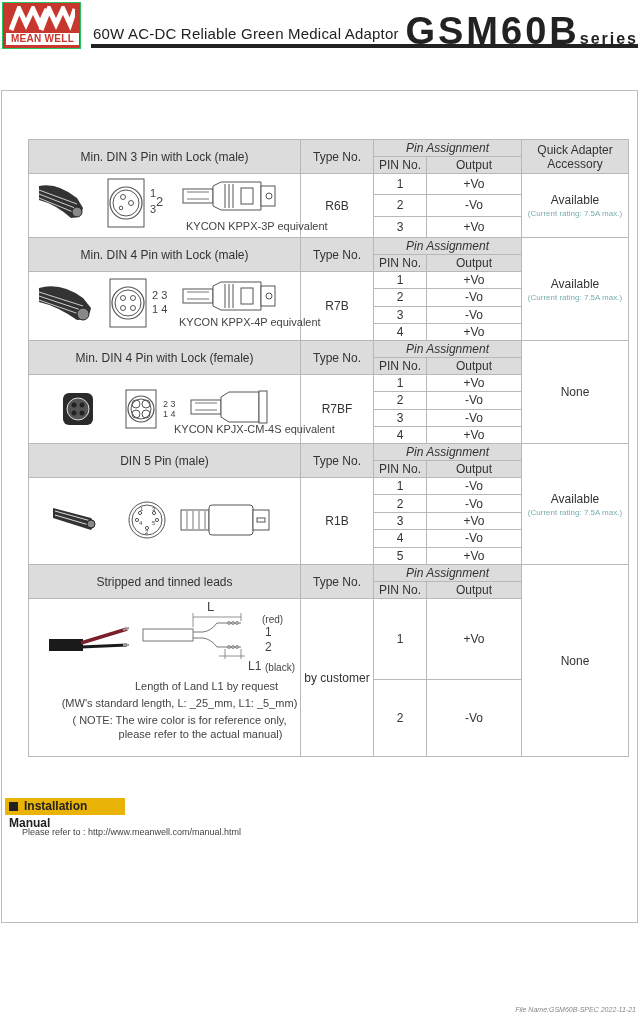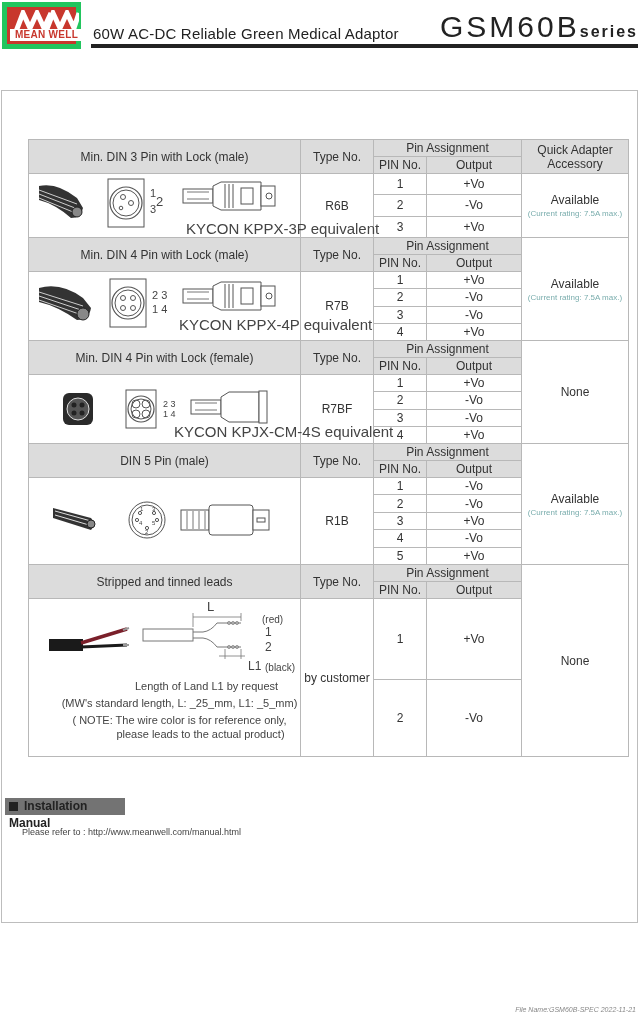--- a/index.html
+++ b/index.html
@@ -1,55 +1,55 @@
 <!DOCTYPE html>
 <html><head>
 <meta charset="utf-8">
 <style>
   * { box-sizing: border-box; margin: 0; padding: 0; }
   html, body { width: 640px; height: 1018px; background: #ffffff; overflow: hidden; }
   body { position: relative; font-family: "Liberation Sans", sans-serif; color: #333; }
 
   
-  .logo { position: absolute; left: 2px; top: 2px; width: 79px; height: 47px; background: #c8372d; border: 5px solid #22c55e; }
+  .logo { position: absolute; left: 2px; top: 2px; width: 79px; height: 47px; background: #c8372d; border: 1px solid #22c55e; }
   .logo svg { position: absolute; left: 6px; top: 3px; }
   .logo .logo-text { position: absolute; left: 3px; bottom: 3px; width: 73px; height: 12px; background: #fff; color: #c8372d; font-weight: bold; font-size: 10px; line-height: 12px; text-align: center; letter-spacing: 0.3px; }
   .subtitle { position: absolute; left: 93px; top: 25px; font-size: 15px; color: #222; letter-spacing: 0.2px; }
   .series { position: absolute; right: 2px; top: 10px; color: #222; }
-  .series .model { font-size: 30px; font-weight: normal; letter-spacing: 3px; }
+  .series .model { font-size: 38px; font-weight: bold; letter-spacing: 3px; }
   .series .suffix { font-size: 16px; letter-spacing: 2px; margin-left: 0; font-weight: bold; }
   .header-rule { position: absolute; left: 91px; right: 2px; top: 44px; height: 4px; background: #222; }
 
   
   .frame { position: absolute; left: 1px; top: 90px; width: 637px; height: 833px; border: 1px solid #bdbdbd; }
 
   
   table.spec { position: absolute; left: 28px; top: 139px; width: 600px; border-collapse: collapse; table-layout: fixed; }
   table.spec td { border: 1px solid #b8b8b8; font-size: 12px; color: #333; text-align: center; vertical-align: middle; padding: 0; }
   .hdr { background: #dcdcdc; }
   .conn-title { font-size: 14px; color: #333; }
   .type-hdr { font-size: 12.5px; }
-  .pa-hdr { font-size: 12px; height: 17px; }
+  .pa-hdr { font-size: 12px; height: 17px; font-style: italic; }
   .sub-hdr { font-size: 12px; height: 17px; }
   .qa-hdr { color: #5aa7a7; font-size: 11.5px; line-height: 14px; }
   .pin-cell { height: 21px; font-size: 12px; }
   .avail { color: #6aa6a6; font-size: 12px; }
   .avail small { display: block; font-size: 8px; color: #7aadad; margin-top: 2px; }
   .none { color: #6aa6a6; font-size: 12px; }
   .type-val { font-size: 13px; }
   .pic-cell { position: relative; }
   .pic { position: relative; width: 100%; }
   .pic svg { position: absolute; }
-  .kycon { position: absolute; font-size: 15px; color: #444; white-space: nowrap; }
+  .kycon { position: absolute; font-size: 11px; color: #444; white-space: nowrap; }
   .pinlabel { position: absolute; font-size: 11px; color: #444; line-height: 11px; }
 
   .wire-notes { position: absolute; left: 0; width: 100%; font-size: 11px; color: #444; line-height: 17px; }
 
   
-  .inst-title { position: absolute; left: 5px; top: 798px; height: 17px; width: 120px; background: #737373; font-weight: bold; font-size: 12px; line-height: 17px; color: #222; padding-left: 4px; }
+  .inst-title { position: absolute; left: 5px; top: 798px; height: 17px; width: 120px; background: #eab308; font-weight: bold; font-size: 12px; line-height: 17px; color: #222; padding-left: 4px; }
   .inst-title .sq { display: inline-block; width: 9px; height: 9px; background: #222; margin-right: 6px; vertical-align: -1px; }
   .inst-text { position: absolute; left: 22px; top: 827px; font-size: 9px; color: #444; }
 
   .filename { position: absolute; right: 4px; top: 1006px; font-size: 7px; color: #888; font-style: italic; }
 </style>
 </head>
 <body>
 
 <div class="logo">
   <svg width="66" height="26" viewBox="0 0 66 26">
@@ -405,21 +405,21 @@
         <span class="pinlabel" style="left:178px;top:2px;font-size:13px">L</span>
         <span class="pinlabel" style="left:233px;top:15px;font-size:10px">(red)</span>
         <span class="pinlabel" style="left:236px;top:28px;font-size:12px">1</span>
         <span class="pinlabel" style="left:236px;top:43px;font-size:12px">2</span>
         <span class="pinlabel" style="left:219px;top:62px;font-size:12px">L1</span>
         <span class="pinlabel" style="left:236px;top:63px;font-size:10px">(black)</span>
         <div class="wire-notes" style="top:79px">
           <div style="padding-left:84px">Length of Land L1 by request</div>
           <div style="padding-left:30px">(MW's standard length, L: _25_mm,  L1: _5_mm)</div>
           <div style="padding-left:30px">( NOTE: The wire color is for reference only,</div>
-          <div style="padding-left:72px;margin-top:-3px">please leads to the actual product)</div>
+          <div style="padding-left:72px;margin-top:-3px">please refer to the actual manual)</div>
         </div>
       </div>
     </td>
     <td rowspan="2" class="type-val" style="font-size:12px">by customer</td>
     <td class="pin-cell" style="height:80px">1</td>
     <td class="pin-cell" style="height:80px">+Vo</td>
   </tr>
   <tr>
     <td class="pin-cell" style="height:77px">2</td>
     <td class="pin-cell" style="height:77px">-Vo</td>

